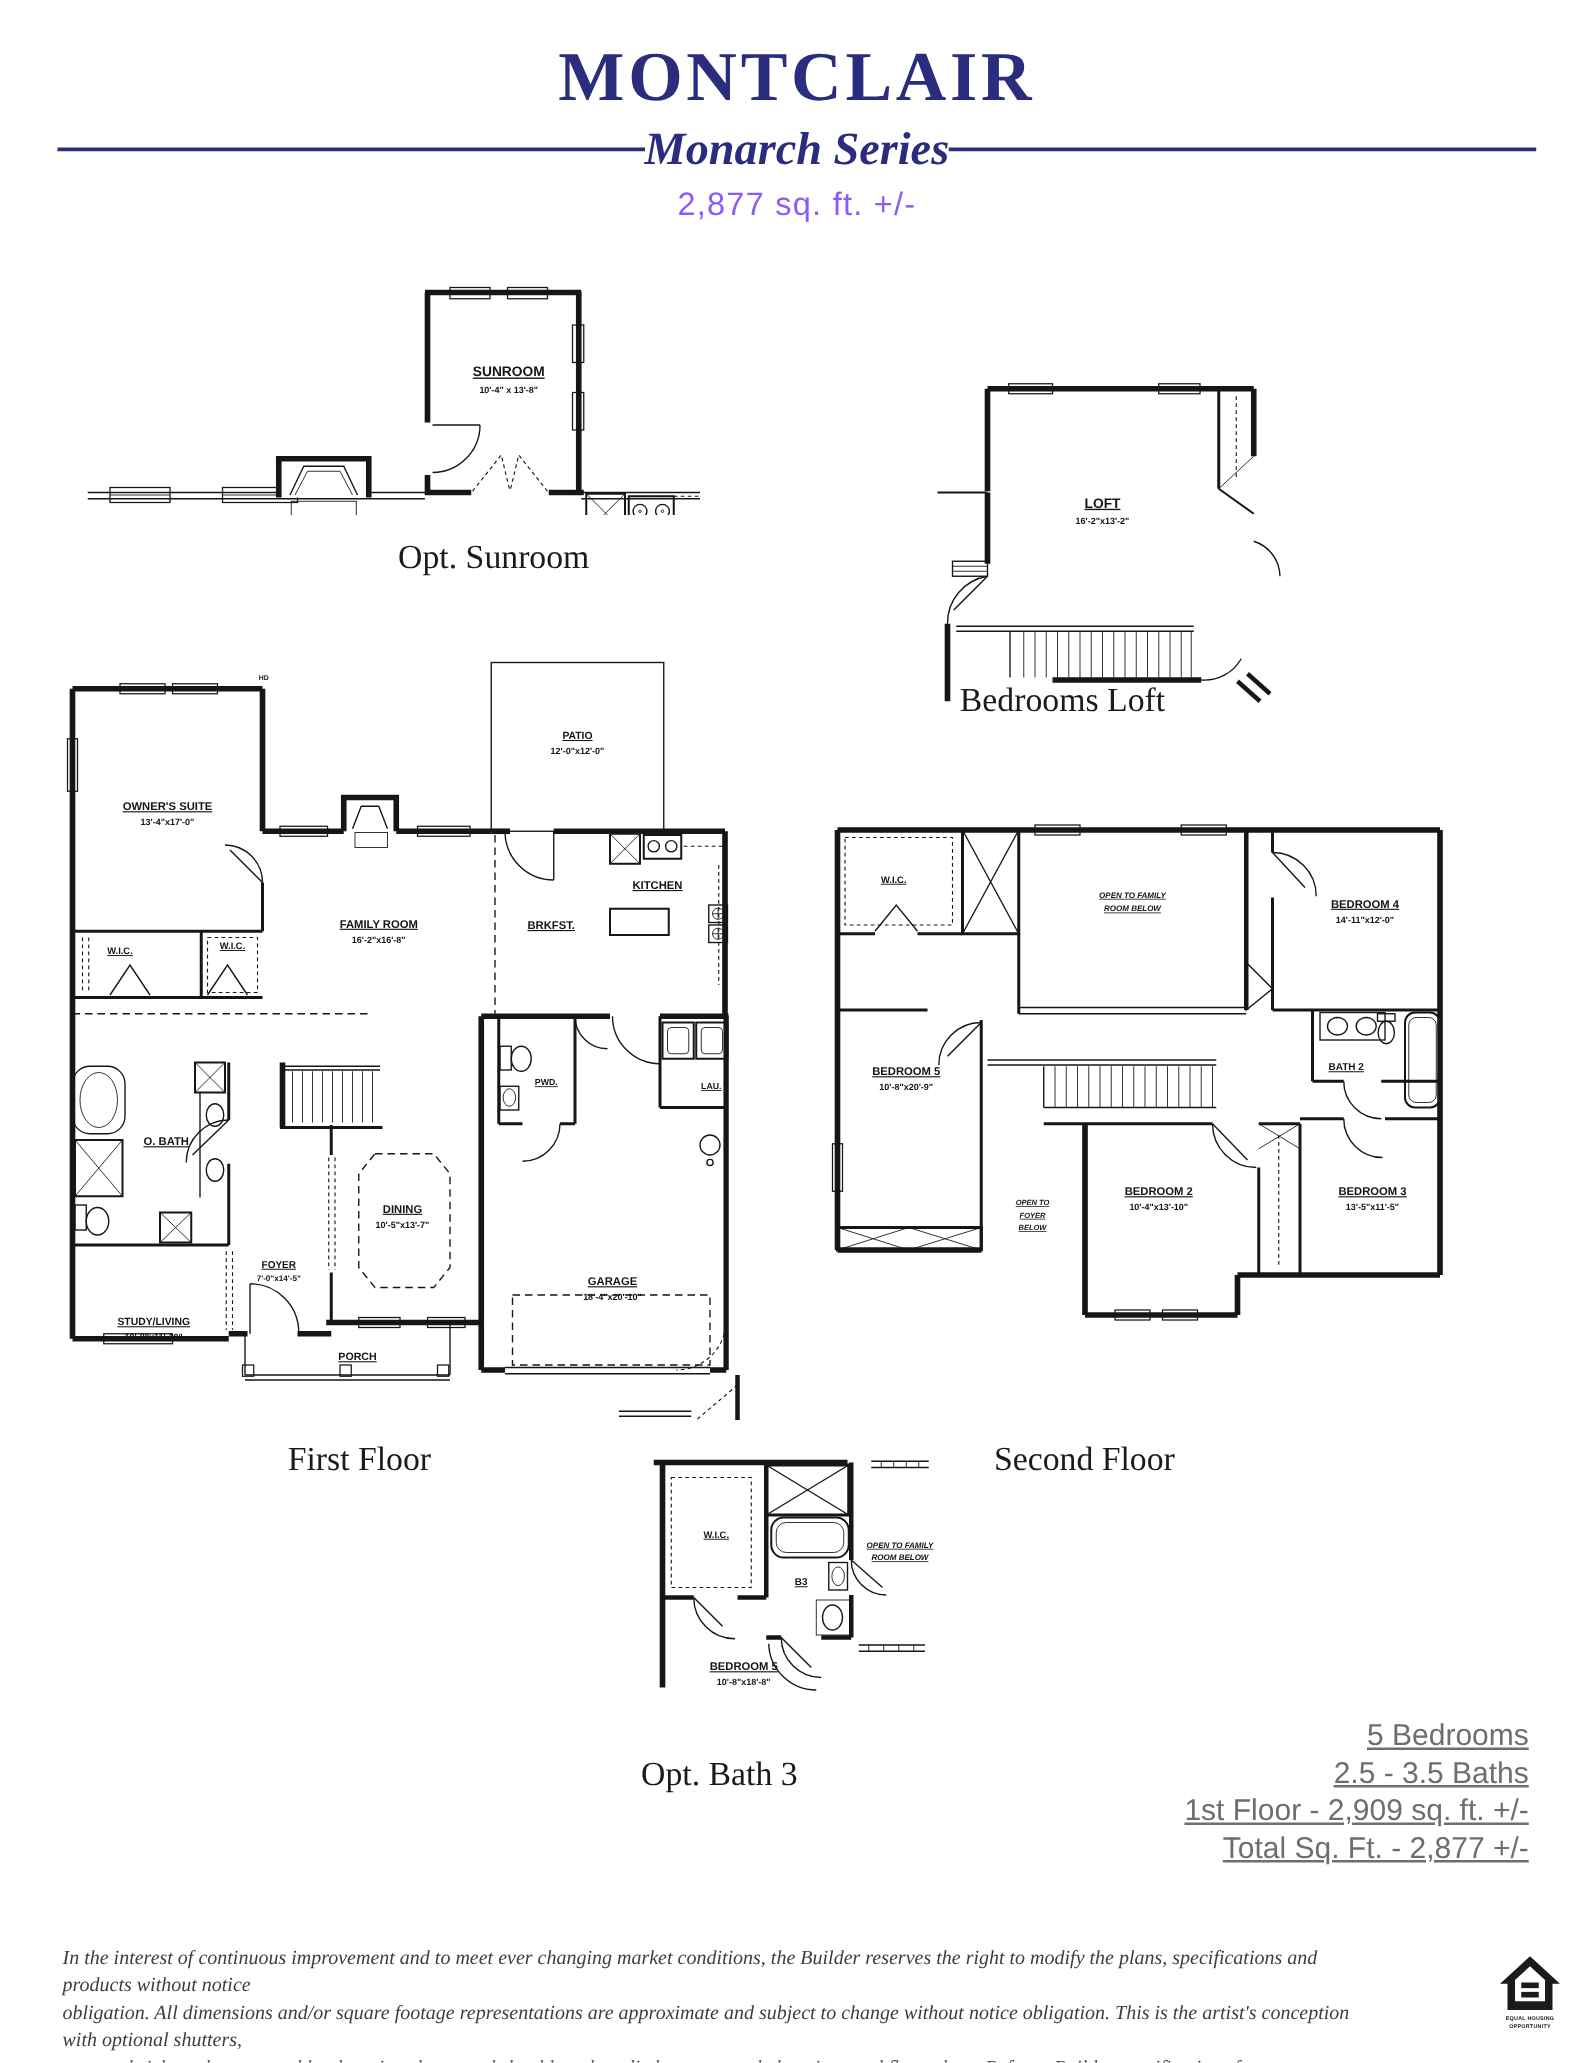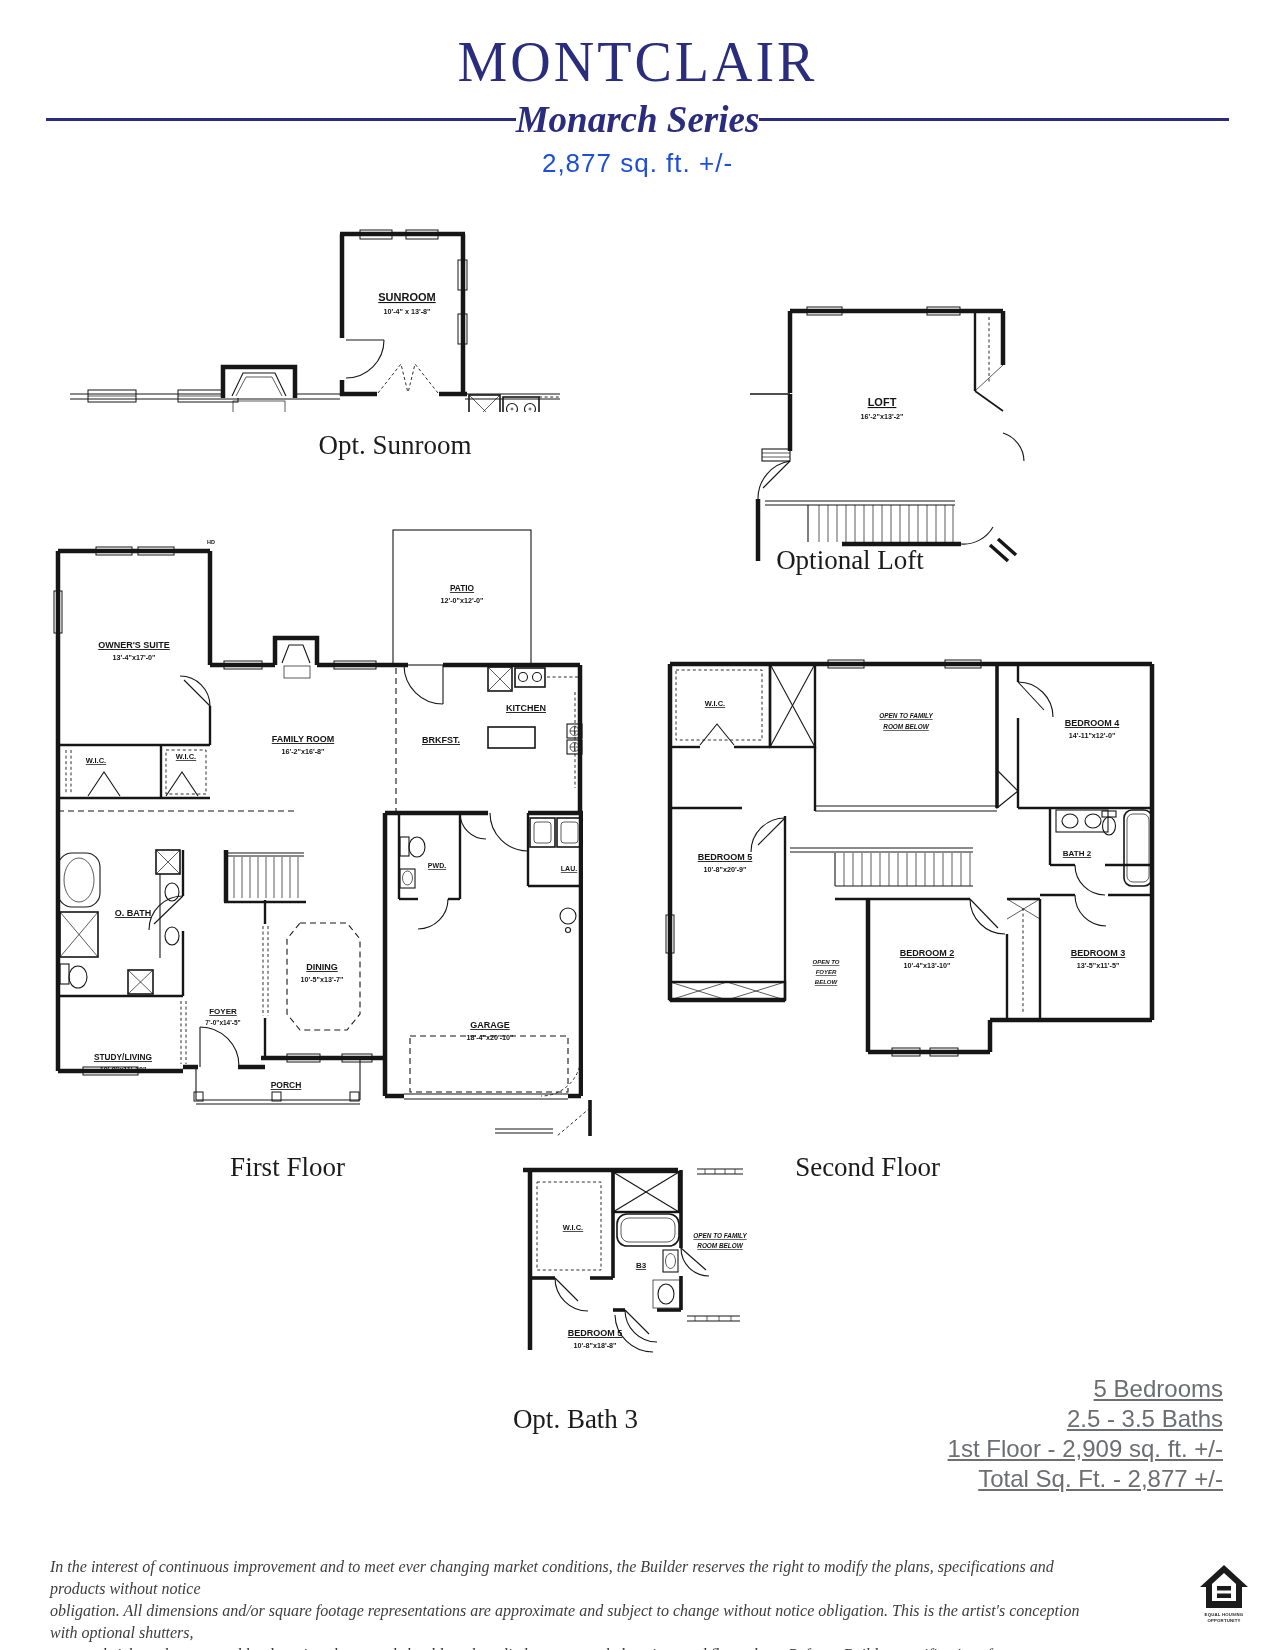--- a/index.html
+++ b/index.html
@@ -3,27 +3,27 @@
 <meta charset="utf-8">
 <style>
   :root{ --blue:#2a2c7d; --ink:#161616; }
   html,body{margin:0;padding:0;}
   body{width:1275px;height:1650px;background:#fff;position:relative;
        font-family:"Liberation Sans",sans-serif;overflow:hidden;}
   .page{position:absolute;inset:0;}
 
   
   .hdr{position:absolute;top:34px;left:0;right:0;text-align:center;}
-  .title{font-family:"Liberation Serif",serif;font-weight:400;font-size:56px;line-height:1;
+  .title{font-family:"Liberation Serif",serif;font-weight:700;font-size:56px;line-height:1;
          color:var(--blue);letter-spacing:3px;margin:0;}
   .series-row{display:flex;align-items:center;margin:8px 46px 0;text-align:center;}
   .rule{flex:1;height:2.5px;background:var(--blue);}
   .series{font-family:"Liberation Serif",serif;font-style:italic;font-weight:700;
           font-size:37px;color:var(--blue);white-space:nowrap;}
-  .sqft{margin-top:7px;font-size:26px;color:#1d4ed8;letter-spacing:1px;}
+  .sqft{margin-top:7px;font-size:26px;color:#8b5cf6;letter-spacing:1px;}
 
   
   .plan{position:absolute;}
   .plan line,.plan path,.plan rect,.plan ellipse,.plan circle{fill:none;stroke:var(--ink);}
   .x5{stroke-width:4.5;} .x4{stroke-width:3.6;} .x3{stroke-width:2.4;} .x2{stroke-width:1.6;}
   .t{stroke-width:1.1;} .t7{stroke-width:0.7;}
   .d{stroke-dasharray:6 4;stroke-width:1.1;}
   .d2{stroke-dasharray:3 2.6;stroke-width:0.9;}
   .win{fill:#fff;stroke:var(--ink);stroke-width:1;}
   .blk{fill:var(--ink);stroke:none;}
@@ -167,21 +167,21 @@
       <path d="M308 150 A 30 30 0 0 1 329 178" class="t"></path>
       <path d="M266 261 A 34 34 0 0 0 298 244" class="t"></path>
       <line x1="295" y1="262" x2="313" y2="278" style="stroke-width:3.5"></line>
       <line x1="303" y1="256" x2="321" y2="272" style="stroke-width:3.5"></line>
     </g>
     <g>
       <text x="187" y="123" class="rn" style="font-size:11px">LOFT</text>
       <text x="187" y="136" class="rd">16'-2"x13'-2"</text>
     </g>
   </svg>
-  <div class="caption" style="left:720px;top:545px;width:260px">Optional Loft</div>
+  <div class="caption" style="left:720px;top:545px;width:260px">Bedrooms Loft</div>
 
   <svg class="plan" style="left:48px;top:496px" width="535" height="618" viewBox="0 0 535 618">
     <g>
       <line x1="10" y1="55" x2="162" y2="55" class="x5"></line>
       <rect x="48" y="51" width="36" height="8" class="win"></rect>
         <line x1="48" y1="55" x2="84" y2="55" class="t7"></line>
       <rect x="90" y="51" width="36" height="8" class="win"></rect>
         <line x1="90" y1="55" x2="126" y2="55" class="t7"></line>
       <line x1="10" y1="55" x2="10" y2="575" class="x5"></line>
       <rect x="6" y="95" width="8" height="42" class="win"></rect>

